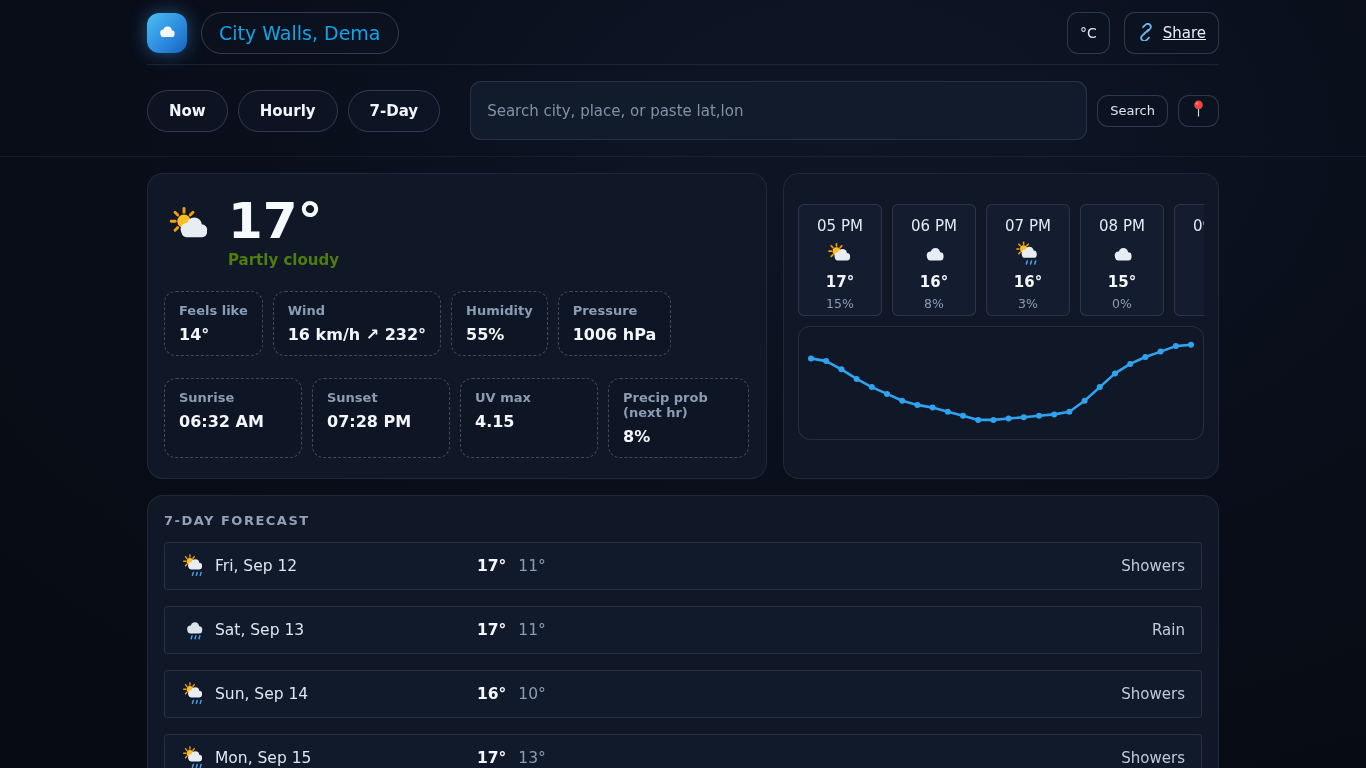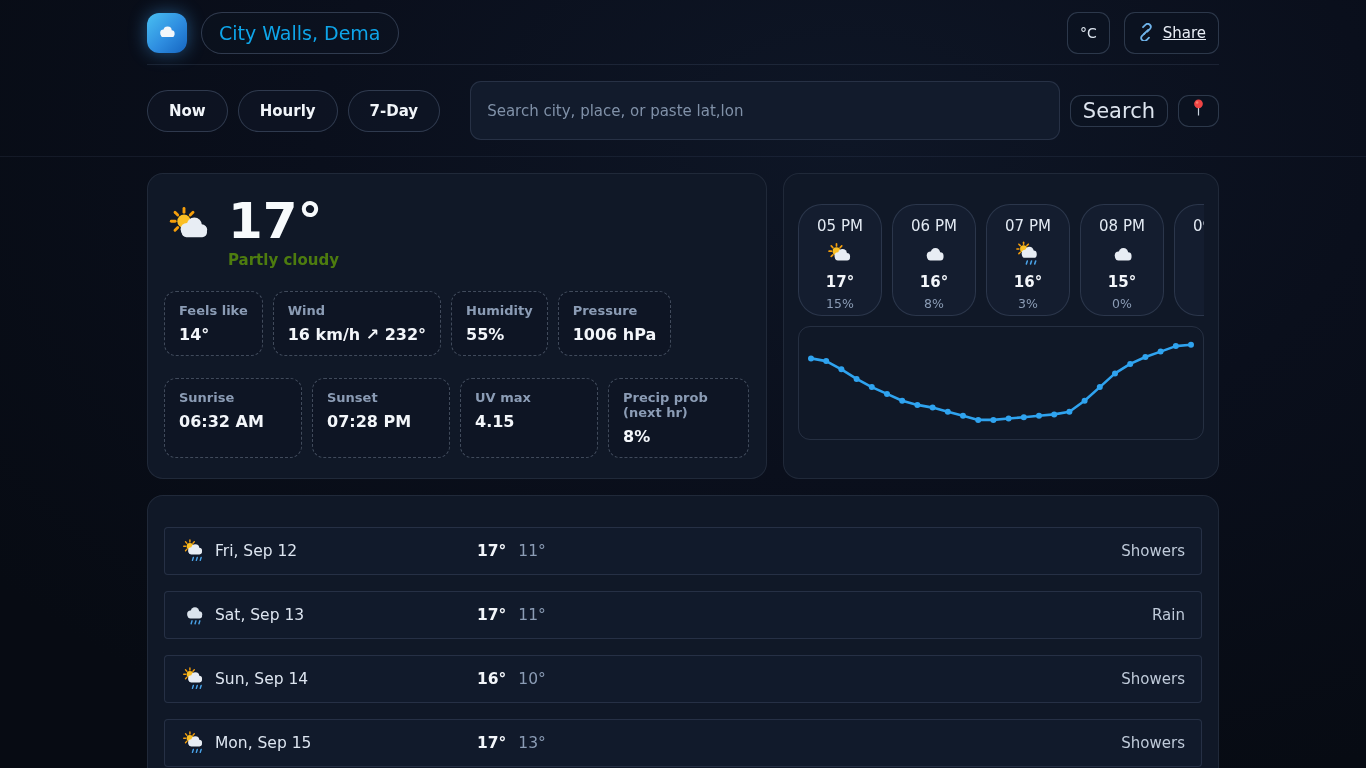--- a/index.html
+++ b/index.html
@@ -34,21 +34,21 @@
 
   .navrow { display:flex; align-items:center; gap:10px; padding:16px 0; }
   .pill { border:1px solid rgba(148,170,205,0.26); border-radius:999px;
           background:rgba(16,24,40,0.55); color:#f1f5f9; font-weight:bold;
           font-size:15px; padding:11px 21px; cursor:pointer; font-family:inherit; }
   .search-input { flex:1; margin-left:10px; height:59px; border-radius:11px;
           border:1px solid rgba(148,170,205,0.16); background:#121b2c;
           color:#e2e8f0; font-size:15px; padding:0 16px; outline:none;
           font-family:inherit; }
   .search-input::placeholder { color:#8091a8; }
-  .navrow .sqbtn { height:32px; border-radius:11px; font-size:21px; }
+  .navrow .sqbtn { height:32px; border-radius:11px; font-size:13px; }
   header { border-bottom:1px solid rgba(130,150,185,0.10); }
 
   
   main.container { margin-top:16px; }
   .grid-top { display:grid; grid-template-columns:1fr 436px; gap:16px; }
   .card { background:#101827; border:1px solid rgba(148,163,184,0.13);
           border-radius:16px; }
 
   
   .current-card { padding:20px 16px; }
@@ -62,21 +62,21 @@
   .stat-label { font-size:13px; font-weight:bold; color:#8b9cb5; }
   .stat-value { font-size:16px; font-weight:bold; color:#f3f6fa; margin-top:7px; }
   .stats-row.second .stat { width:138px; }
   .stats-row.second .stat:last-child { width:141px; }
 
   
   .next24-card { padding:16px 14px; }
   .section-title { font-size:13px; font-weight:bold; letter-spacing:1.5px;
                    color:#93a1b8; }
   .hours { display:flex; gap:10px; margin-top:14px; overflow:hidden; }
-  .hour { flex:none; width:84px; height:112px; border-radius:24px;
+  .hour { flex:none; width:84px; height:112px; border-radius:6px;
           background:#141d2f; border:1px solid rgba(148,170,205,0.18);
           display:flex; flex-direction:column; align-items:center;
           padding:12px 4px 10px; gap:5px; }
   .hour-time { font-size:15px; color:#e3eaf3; }
   .hour-icon { width:28px; height:28px; }
   .hour-temp { font-size:15px; font-weight:bold; color:#f3f6fa; min-height:18px; }
   .hour-pct  { font-size:12.5px; color:#8b9cb5; min-height:16px; }
   .spark-box { margin-top:10px; border:1px solid rgba(148,170,205,0.16);
                border-radius:12px; height:114px; padding:6px 4px; }
   .spark-box svg { display:block; width:100%; height:100%; }
@@ -330,20 +330,21 @@
             <circle cx="357.6" cy="18.6" r="3" fill="#2fa3ef"></circle>
             <circle cx="372.8" cy="13.1" r="3" fill="#2fa3ef"></circle>
             <circle cx="388.0" cy="11.7" r="3" fill="#2fa3ef"></circle>
           </svg>
       </div>
     </section>
 
   </div>
 
   <section class="card forecast-card">
+    <div class="section-title">7-DAY FORECAST</div>
     <div id="days">
         <div class="day-row">
           <span class="day-icon"><svg viewBox="0 0 40 40" width="100%" height="100%">
               <g transform="translate(2 1) scale(0.9)">
                 <line x1="20.4" y1="13.0" x2="23.6" y2="13.0" stroke="#f59e0b" stroke-width="2.4" stroke-linecap="round"></line>
                 <line x1="18.2" y1="18.2" x2="20.5" y2="20.5" stroke="#f59e0b" stroke-width="2.4" stroke-linecap="round"></line>
                 <line x1="13.0" y1="20.4" x2="13.0" y2="23.6" stroke="#f59e0b" stroke-width="2.4" stroke-linecap="round"></line>
                 <line x1="7.8" y1="18.2" x2="5.5" y2="20.5" stroke="#f59e0b" stroke-width="2.4" stroke-linecap="round"></line>
                 <line x1="5.6" y1="13.0" x2="2.4" y2="13.0" stroke="#f59e0b" stroke-width="2.4" stroke-linecap="round"></line>
                 <line x1="7.8" y1="7.8" x2="5.5" y2="5.5" stroke="#f59e0b" stroke-width="2.4" stroke-linecap="round"></line>

